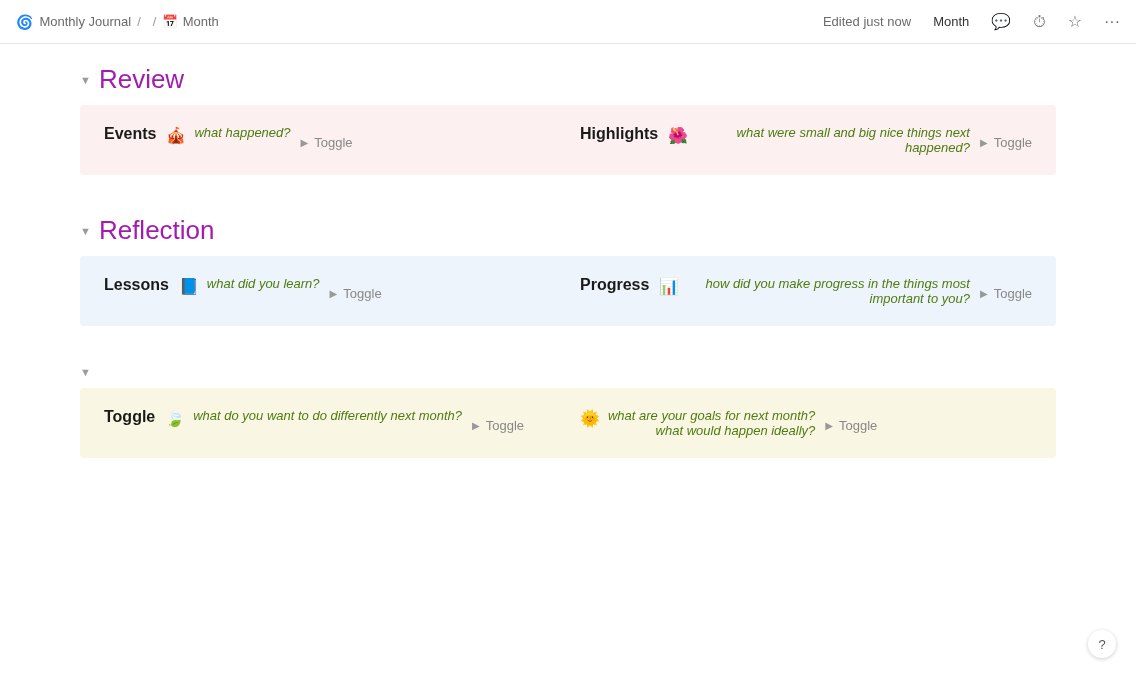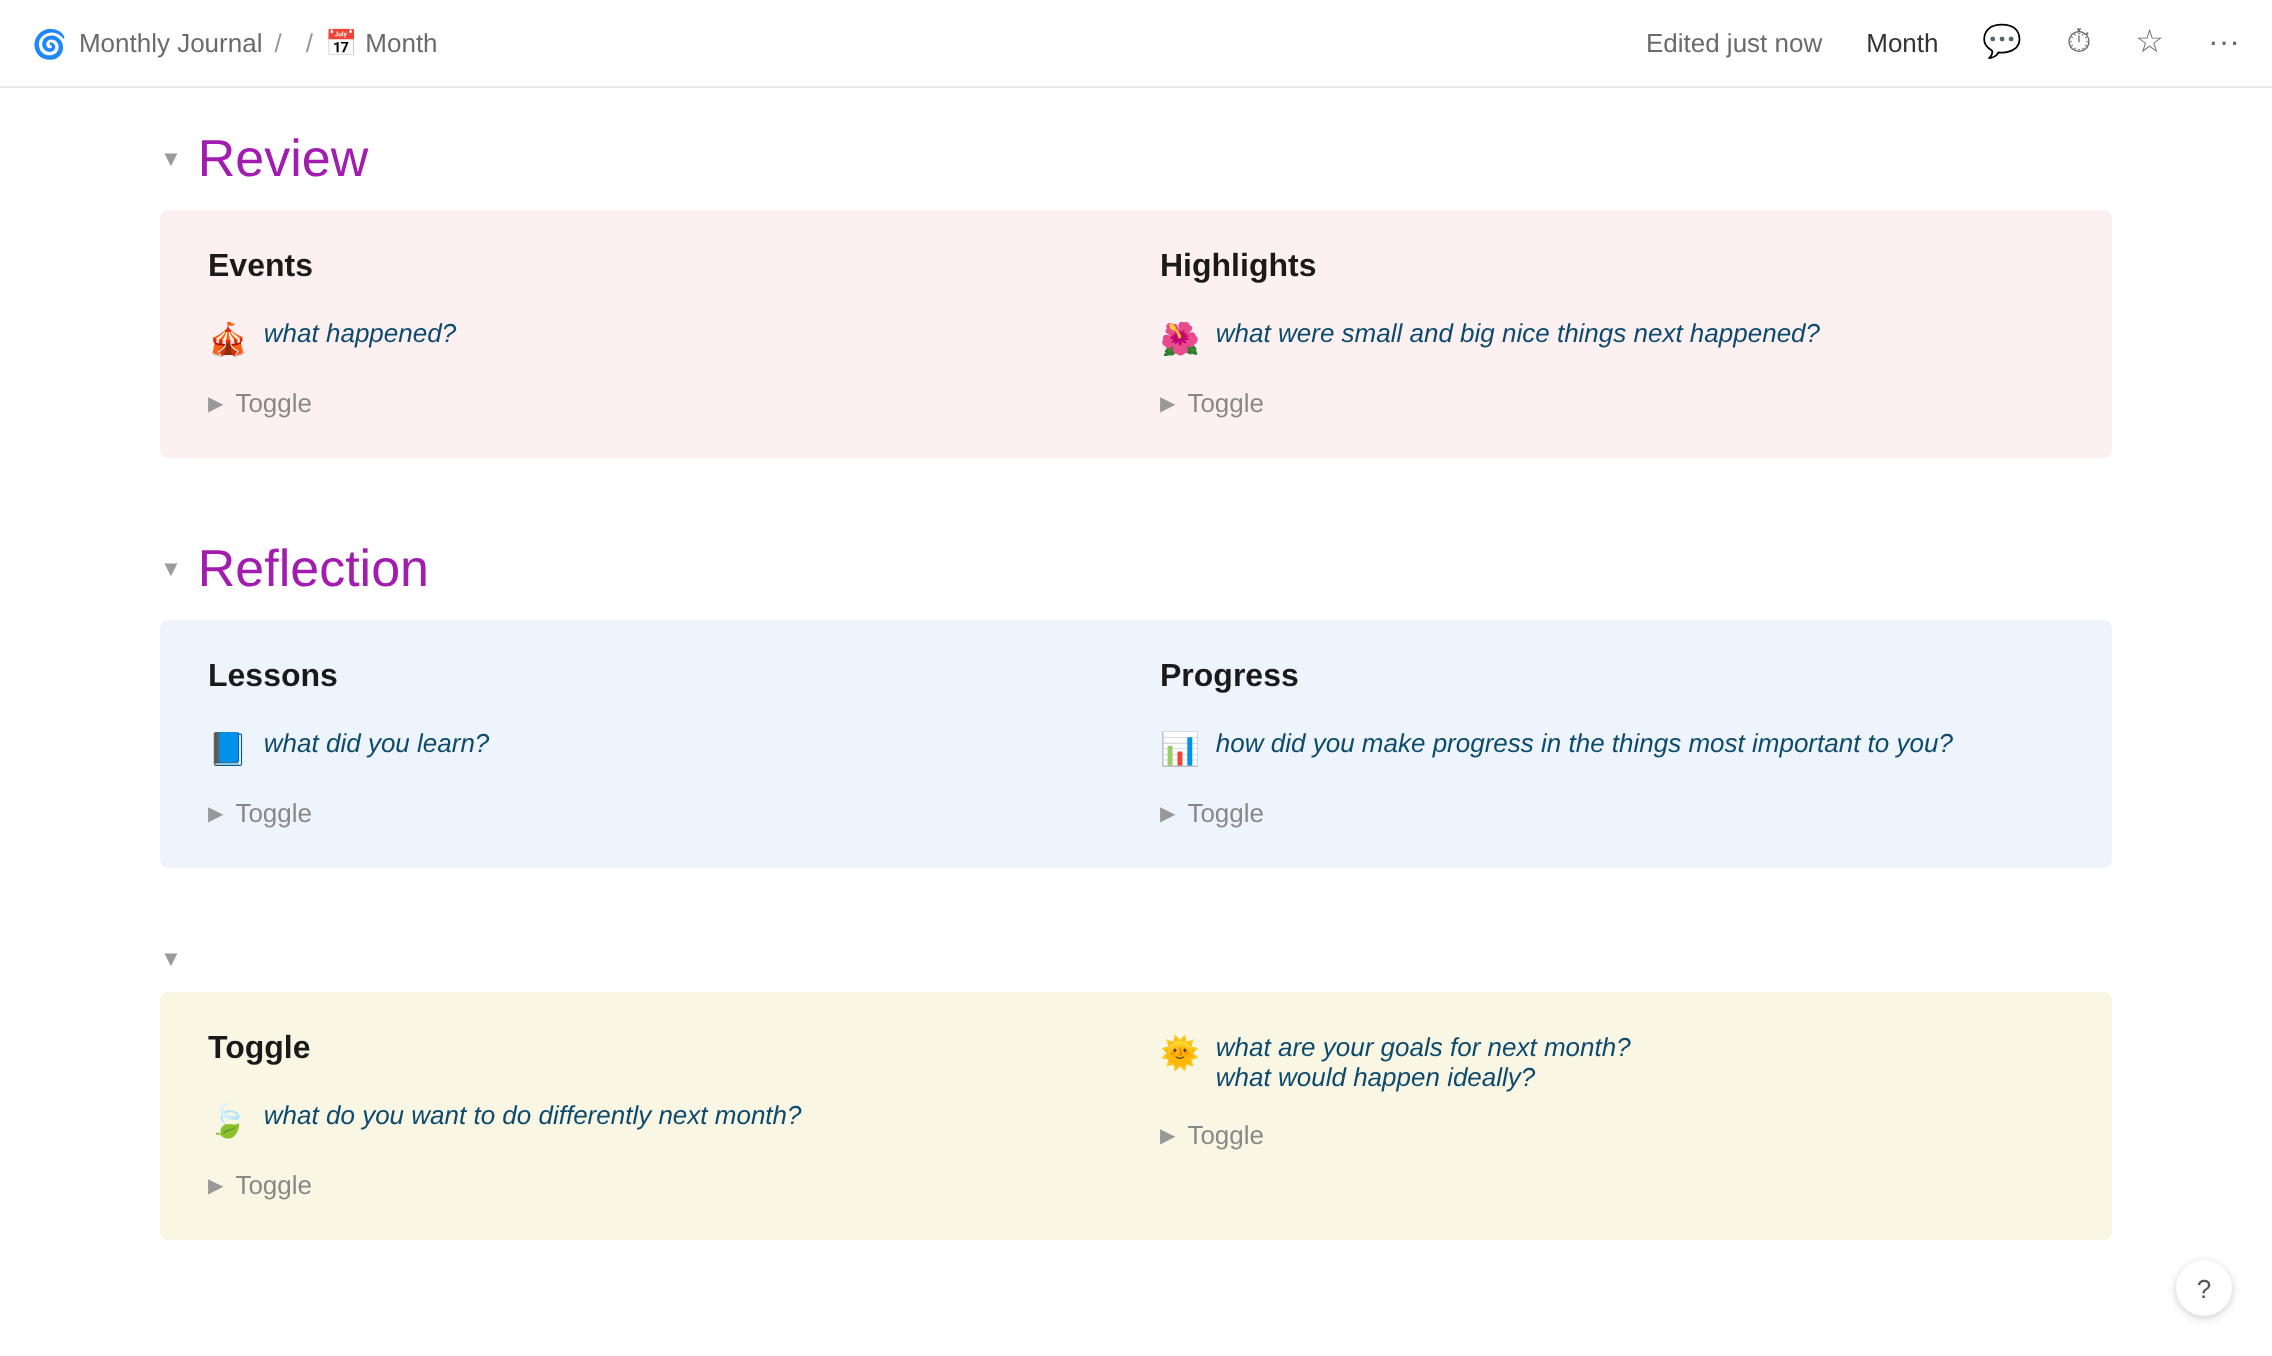--- a/index.html
+++ b/index.html
@@ -110,21 +110,20 @@
     }
 
     .two-col-grid {
       display: grid;
       grid-template-columns: 1fr 1fr;
       gap: 24px;
     }
 
     .col-block {
       display: flex;
-      flex-direction: column;
       gap: 10px;
     }
 
     .col-title {
       font-size: 16px;
       font-weight: 600;
       color: #1a1a1a;
       margin-bottom: 6px;
     }
 
@@ -137,21 +136,22 @@
       font-size: 13px;
     }
     .col-item .emoji {
       font-style: normal;
       font-size: 16px;
       flex-shrink: 0;
       margin-top: 1px;
     }
     .col-item .item-text {
       font-style: italic;
-      color: #0c4a6e;
+      color: #4d7c0f;
+      text-align: right;
     }
 
     .toggle-row {
       display: flex;
       align-items: center;
       gap: 6px;
       color: #888;
       font-size: 13px;
       cursor: pointer;
       margin-top: 4px;

